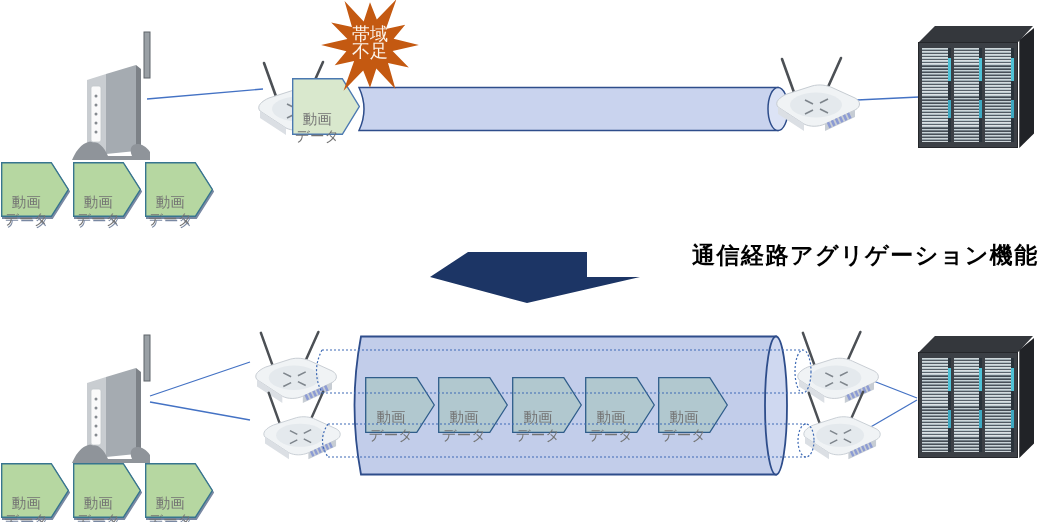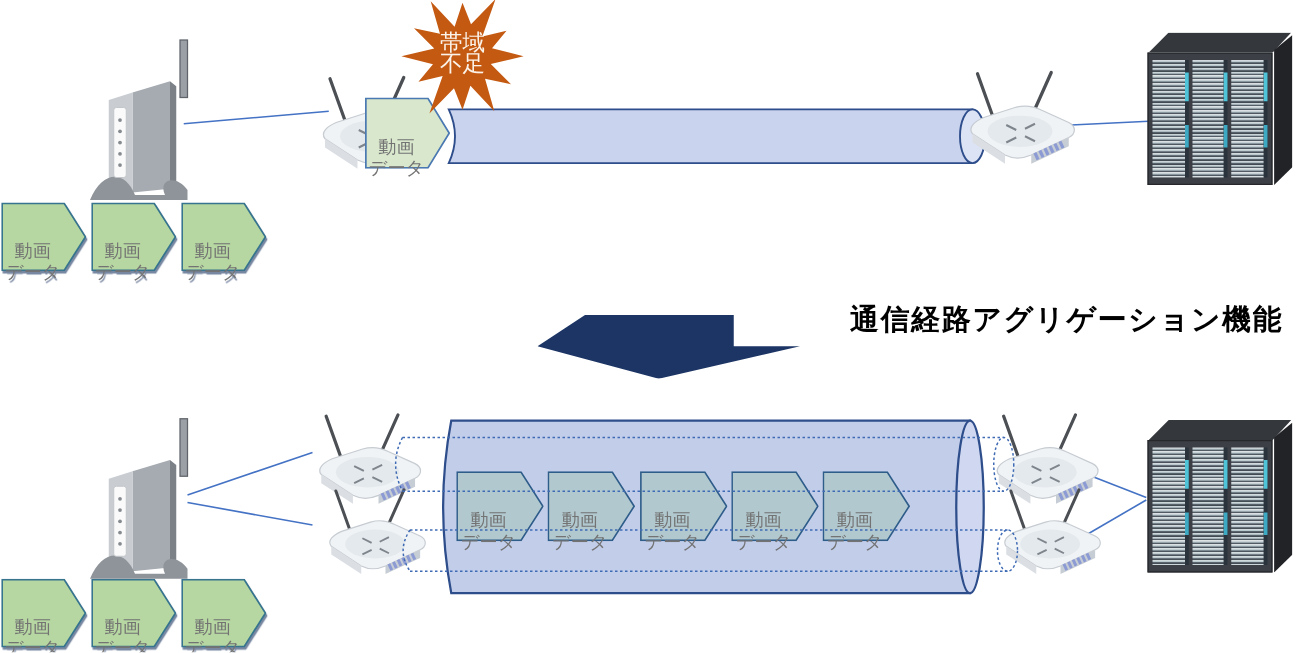--- a/index.html
+++ b/index.html
@@ -28,21 +28,21 @@
   
   .burst-label{left:334px;top:26px;width:72px;text-align:center;color:#fbf3ea;
        font-size:18px;line-height:17px;white-space:pre-line;}
   
   .down-arrow{position:absolute;left:430px;top:252px;width:210px;height:51px;z-index:5;
        background:#1c3565;
        clip-path:polygon(38px 0,157px 0,157px 25px,210px 25px,97px 51px,0 25px);}
   .transition-title{position:absolute;left:656px;top:241px;z-index:5;color:#000;}
   .transition-title .t1,.transition-title .t2{display:block;font-size:23px;font-weight:bold;
        letter-spacing:1.5px;line-height:28px;}
-  .transition-title .t2{margin-left:24px;}
+  .transition-title .t2{margin-left:36px;}
   
   .sv-top{position:absolute;left:1px;top:0;width:114px;height:16px;background:#34373c;
        clip-path:polygon(14% 0,100% 0,87% 100%,0 100%);}
   .sv-side{position:absolute;left:100px;top:2px;width:16px;height:120px;background:#212327;
        clip-path:polygon(8% 10%,100% 0,100% 88%,8% 100%);}
   .sv-front{position:absolute;left:0;top:16px;width:100px;height:106px;background:#3c4046;
        border:1px solid #25272b;box-sizing:border-box;display:flex;gap:3px;padding:5px 3px;}
   .bay{flex:1;position:relative;border-right:3px solid #2a333b;
        background:repeating-linear-gradient(180deg,#dde2e5 0px,#b9c8cd 1.3px,#5a646d 2.1px,#3f474f 3.1px);}
   .bay::after{content:"";position:absolute;right:-3px;top:11%;height:24%;width:3px;background:#4fc3d8;}

